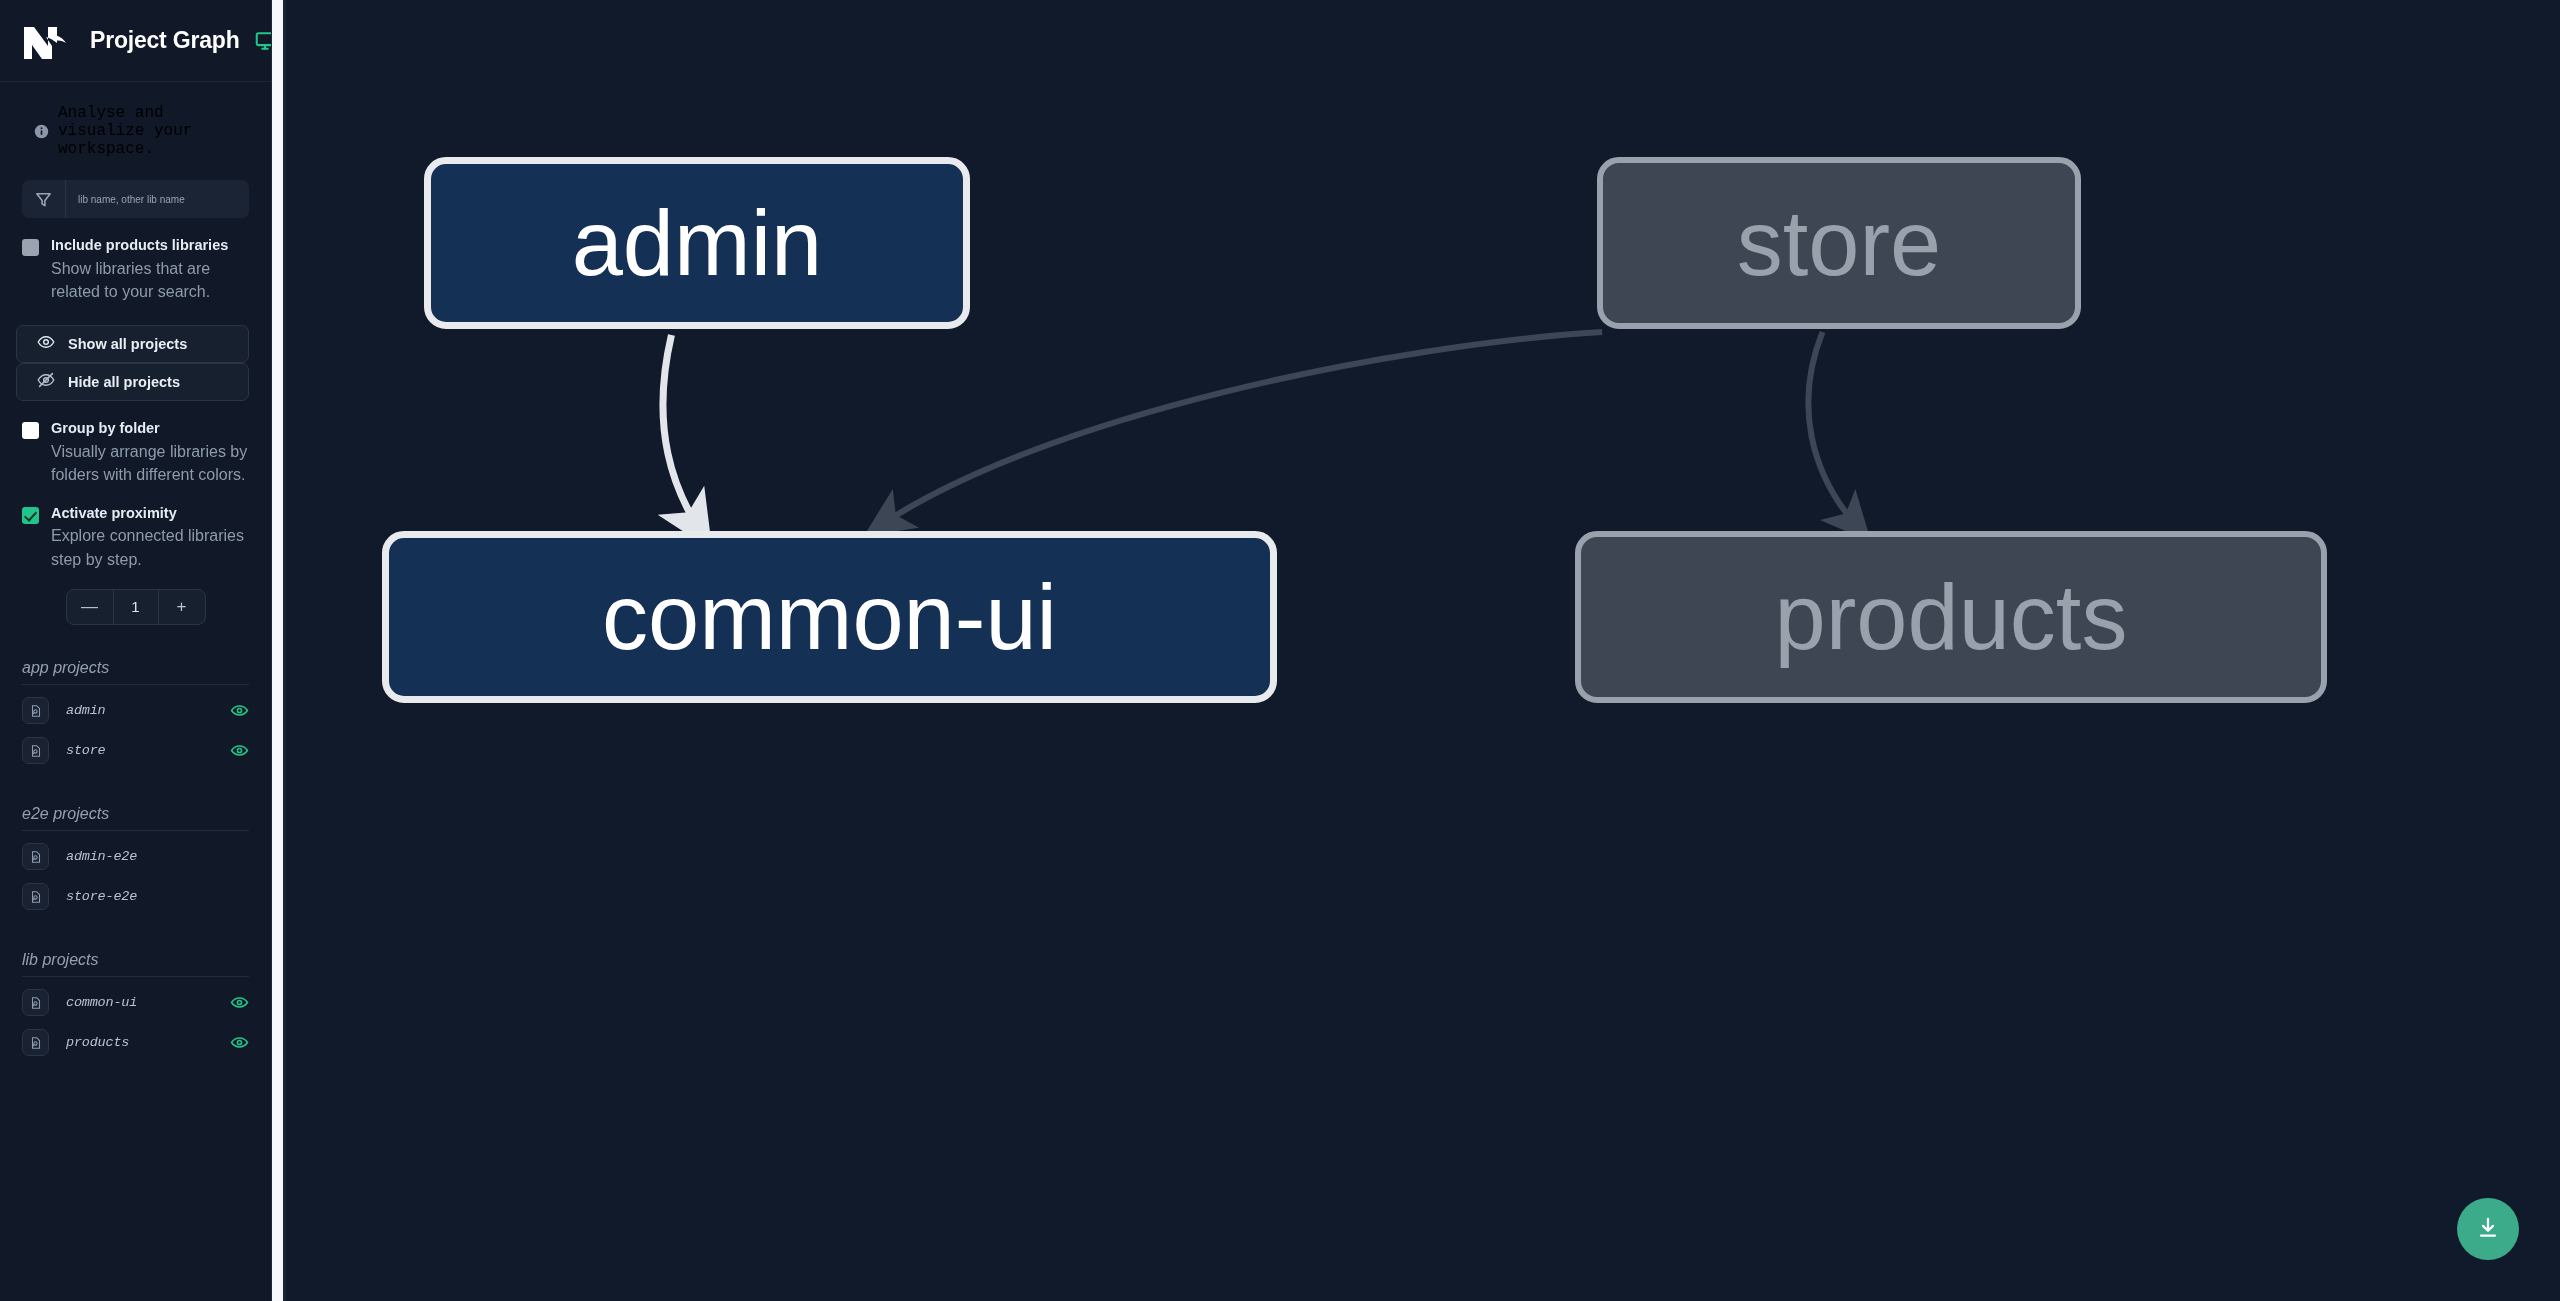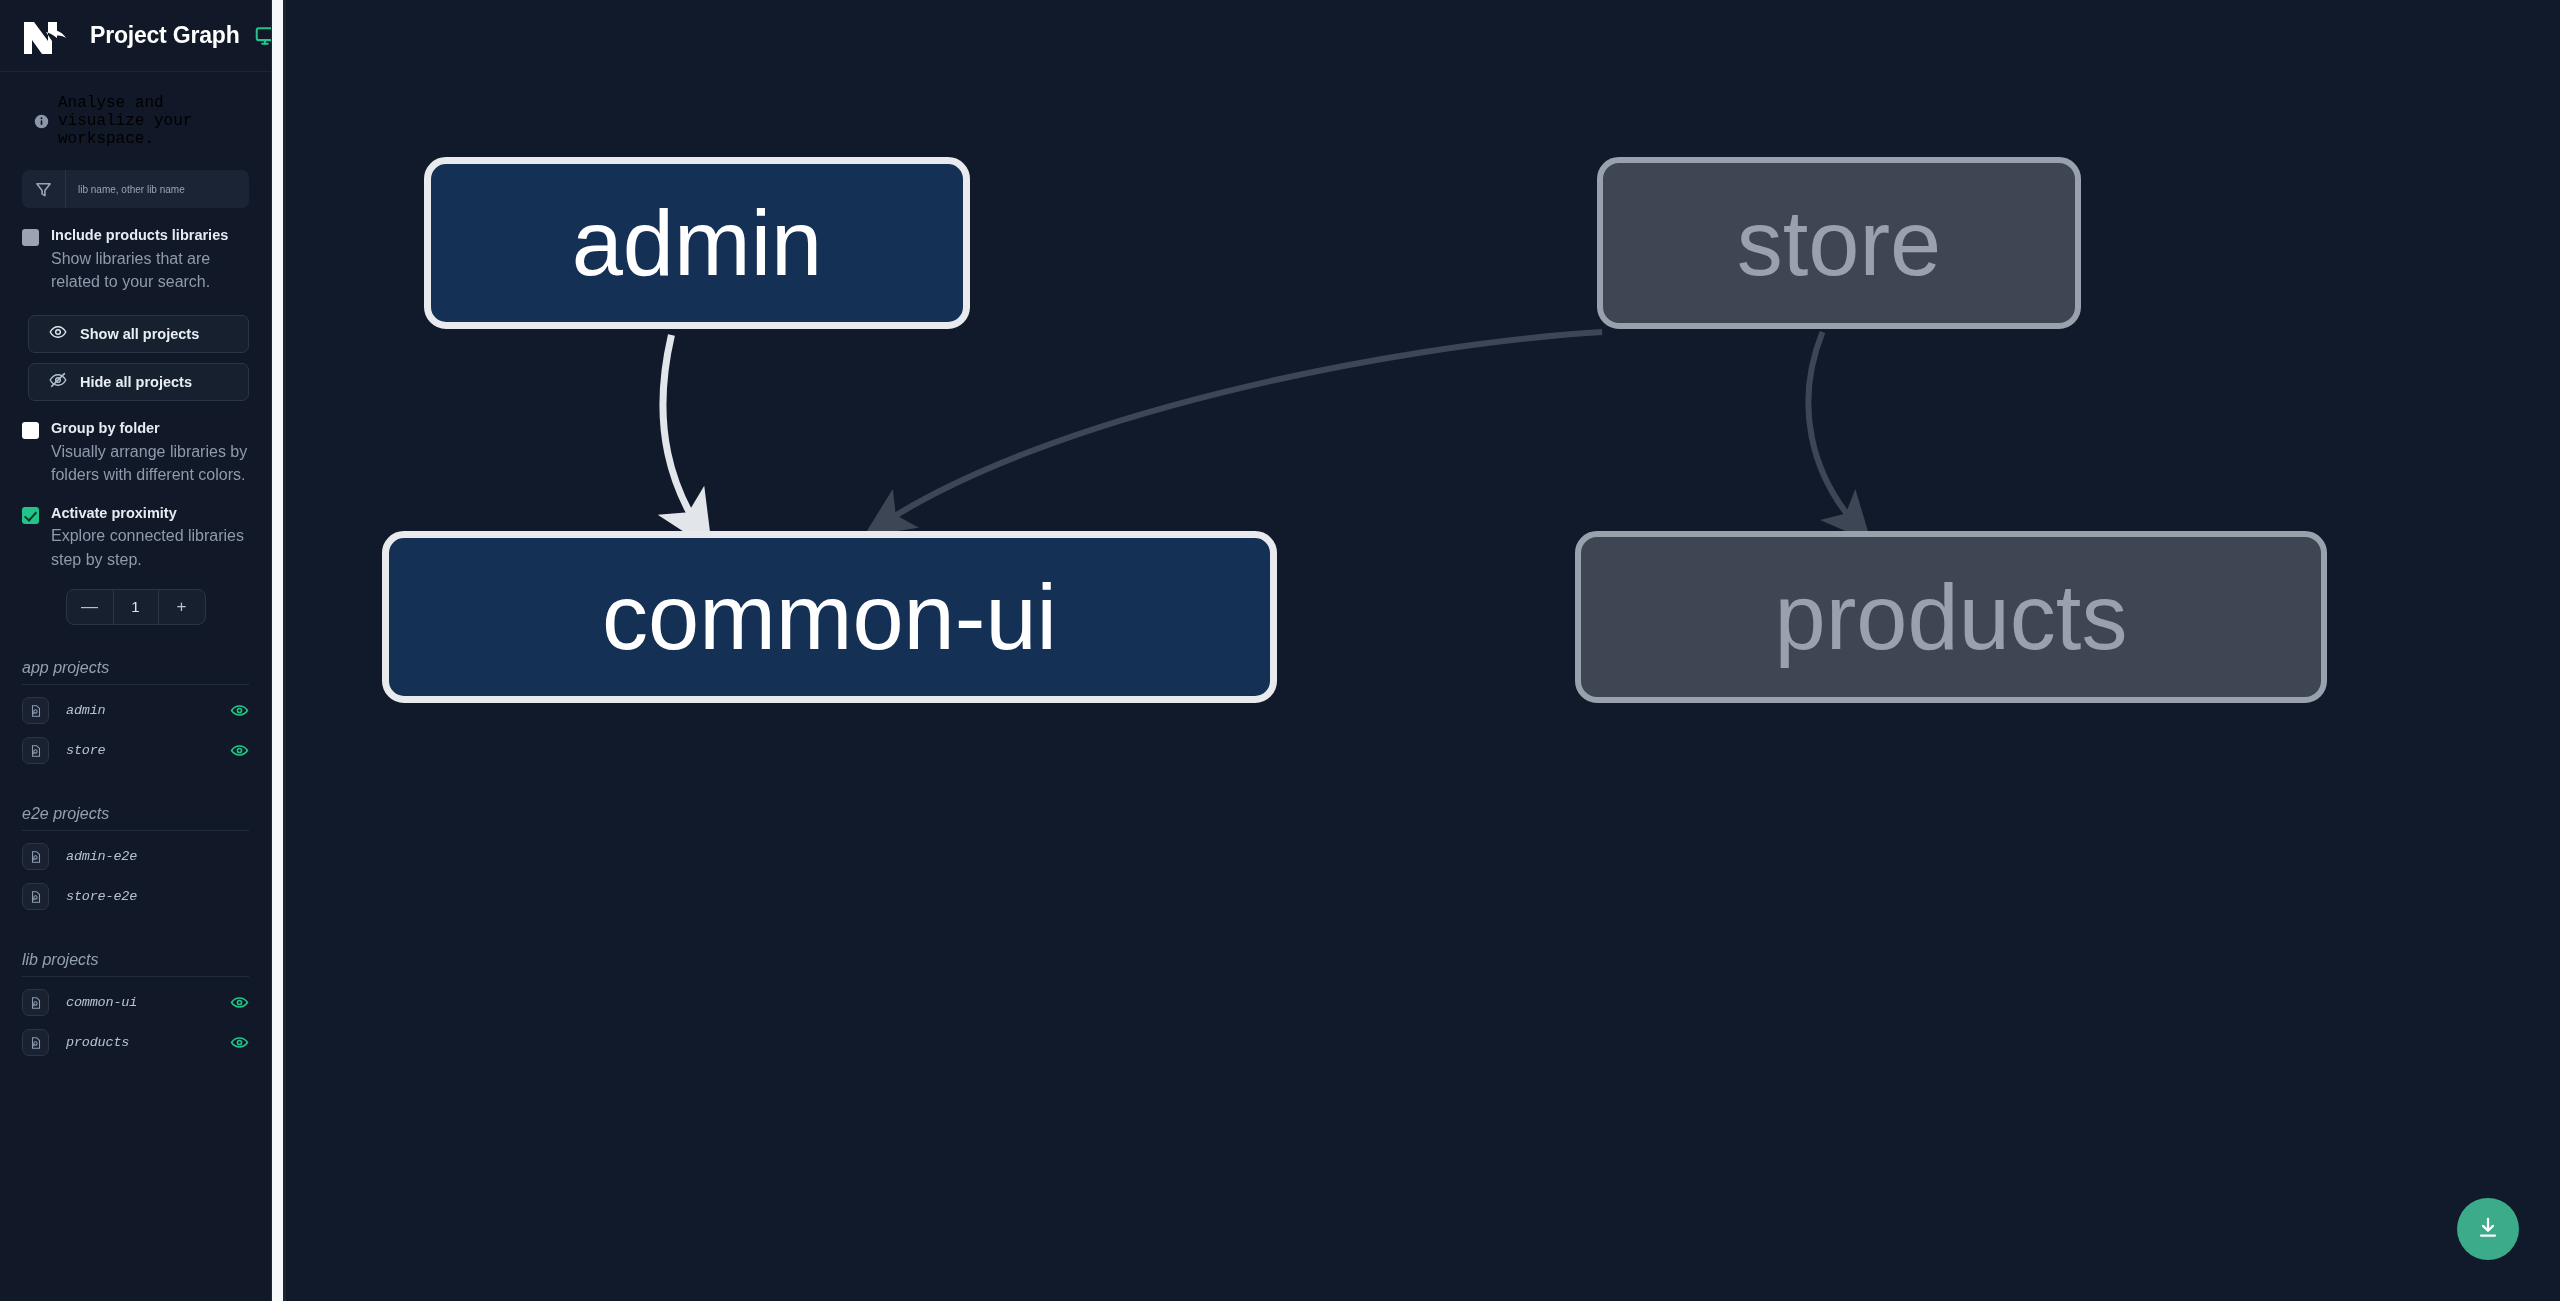--- a/index.html
+++ b/index.html
@@ -14,21 +14,21 @@
   
   .sidebar {
     position: relative;
     width: 272px; height: 1301px;
     background: #111827;
     border-right: 1px solid #1f2937;
     flex: 0 0 272px;
     overflow: hidden;
   }
   .sb-header {
-    height: 72px;
+    height: 82px;
     display: flex; align-items: center;
     padding: 0 22px;
     border-bottom: 1px solid #1d2637;
   }
   .nx-logo { width: 52px; height: 44px; flex: 0 0 52px; }
   .app-title {
     color: #ffffff; font-size: 23px; font-weight: 700;
     margin-left: 16px; letter-spacing: -0.2px; white-space: nowrap;
   }
   .monitor-icon { margin-left: 14px; width: 22px; height: 22px; display:block; }
@@ -73,21 +73,21 @@
   .chk.on::after {
     content: ""; position: absolute;
     left: 5px; top: 2px; width: 5px; height: 10px;
     border: solid #113527; border-width: 0 2.4px 2.4px 0;
     transform: rotate(42deg);
   }
   .chk-texts { min-width: 0; }
   .chk-label { color: #e7ecf3; font-size: 14.5px; font-weight: 700; line-height: 1.35; }
   .chk-desc { color: #8e9bad; font-size: 16px; line-height: 1.45; margin-top: 1px; }
 
-  .btn-stack { padding: 22px 22px 0 28px; display: flex; flex-direction: column; gap: 10px; }
+  .btn-stack { padding: 22px 22px 0 16px; display: flex; flex-direction: column; }
   .ghost-btn {
     height: 38px; width: 100%;
     display: flex; align-items: center; gap: 13px;
     padding-left: 20px;
     border: 1px solid #2b3547; border-radius: 7px;
     background: #16202f;
     color: #e9eef5; font-size: 14.5px; font-weight: 700;
     cursor: pointer;
     font-family: "Liberation Sans", sans-serif;
   }

